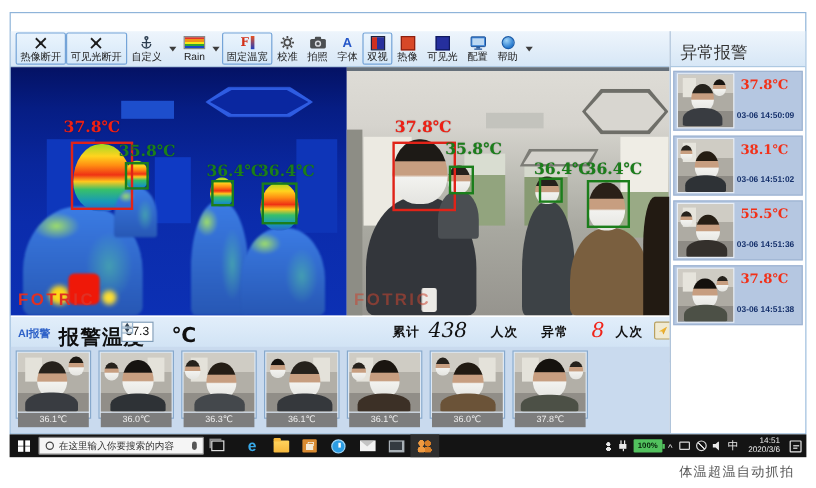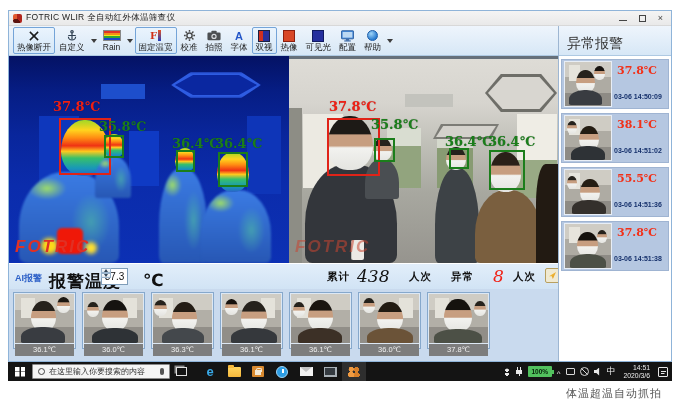--- a/index.html
+++ b/index.html
@@ -66,21 +66,21 @@
 .t.ph{background:linear-gradient(180deg,#9fd826 0%,#ffd41e 18%,#ff8c12 32%,#ef3214 46%,#ffc81e 56%,#37c06a 68%,#1898b8 86%,#2a64c8 100%);filter:blur(.6px)}
 .t.pb{background:
  radial-gradient(closest-side at 28% 18%,rgba(190,255,70,.75),rgba(190,255,70,0) 70%),
  radial-gradient(closest-side at 72% 55%,rgba(90,220,150,.45),rgba(90,220,150,0) 70%),
  linear-gradient(180deg,#3b7ce4,#2757b4);filter:blur(.8px)}
 .bbox{position:absolute;border:2px solid #1b7e1b}
 .bbox.red{border-color:#e02318}
 .tlabel{position:absolute;font-family:"DejaVu Serif",serif;font-weight:bold;font-size:13px;
  color:#1b7e1b;line-height:14px;text-shadow:0 0 1px rgba(0,0,0,.35);white-space:nowrap}
 .tlabel.red{color:#ef2015}
-.wm{position:absolute;left:6px;bottom:6px;font-weight:bold;font-style:italic;font-size:17px;
+.wm{position:absolute;left:6px;bottom:6px;font-weight:bold;font-size:14px;
  letter-spacing:2px;color:#e03024}
 .wm.faint{color:rgba(200,70,50,.55)}
 
 .aibar{height:39px;position:relative;background:linear-gradient(#e2eefa,#c9def2);
  border-top:1px solid #fff;border-bottom:1px solid #a2bfda}
 .aibar span{position:absolute;white-space:nowrap}
 .ai-tag{left:6px;top:8px;font-size:9px;font-weight:bold;color:#2f62c8}
 .sb-lbl{font-size:17px;font-weight:bold;color:#101010;letter-spacing:1px;top:6px}
 .bignum{font-family:"DejaVu Serif",serif;font-style:italic;font-size:17px;top:2px;color:#111}
 .spin{position:absolute;left:92px;top:4px;width:37px;height:17px;display:flex}
@@ -191,47 +191,45 @@
 .thand{position:absolute;left:32px;top:182px;width:17px;height:16px;background:#ffd818;
  border-radius:50%;filter:blur(2px)}
 .tblob{position:absolute;left:76px;top:186px;width:12px;height:12px;background:#ffe030;
  border-radius:50%;filter:blur(2px)}
 </style>
 </head>
 <body>
 
 <div class="win">
 
-  <div class="titlebar">
-    <i class="appico"></i>
-    <span class="wtitle">FOTRIC WLIR 全自动红外体温筛查仪</span>
-    <span class="wctrls">
-      <span class="wc">
-          <i class="mini"></i>
-        </span>
-      <span class="wc">
-          <i class="box"></i>
-        </span>
-      <span class="wc">×</span>
-    </span>
-  </div>
 
   <div class="leftcol">
 
     <div class="toolbar">
       <div class="tbtn sel">
         <span class="tico">
             <svg width="12" height="12" viewBox="0 0 16 16">
               <g stroke="#1d1d1d" stroke-width="2">
                 <path d="M2.5 2.5l11 11M13.5 2.5l-11 11"></path>
               </g>
               <circle cx="8" cy="8" r="1.8" fill="#1d1d1d"></circle>
             </svg>
           </span>
         <span class="tlab">热像断开</span>
+      </div>
+      <div class="tbtn sel">
+        <span class="tico">
+            <svg width="12" height="12" viewBox="0 0 16 16">
+              <g stroke="#1d1d1d" stroke-width="2">
+                <path d="M2.5 2.5l11 11M13.5 2.5l-11 11"></path>
+              </g>
+              <circle cx="8" cy="8" r="1.8" fill="#1d1d1d"></circle>
+            </svg>
+          </span>
+        <span class="tlab">可见光断开</span>
       </div>
       <div class="tbtn">
         <span class="tico">
             <svg width="12" height="13" viewBox="0 0 16 16">
               <g stroke="#2d3e50" stroke-width="1.6" fill="none">
                 <circle cx="8" cy="3" r="1.6"></circle>
                 <path d="M8 4.6V13M3 8h10M3.2 9.5C3.2 12 5.4 14 8 14s4.8-2 4.8-4.5"></path>
               </g>
             </svg>
           </span>

